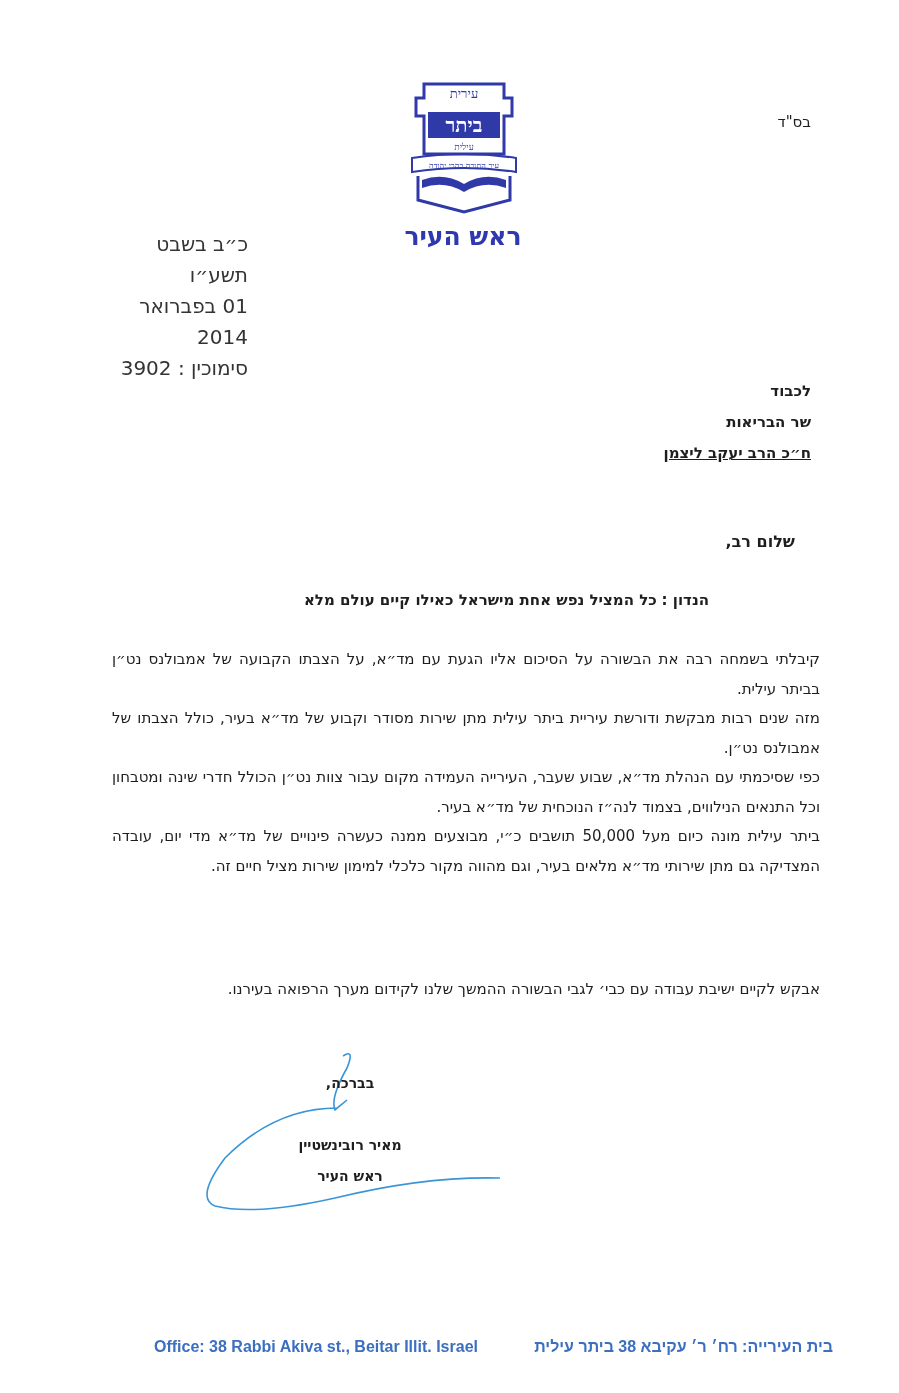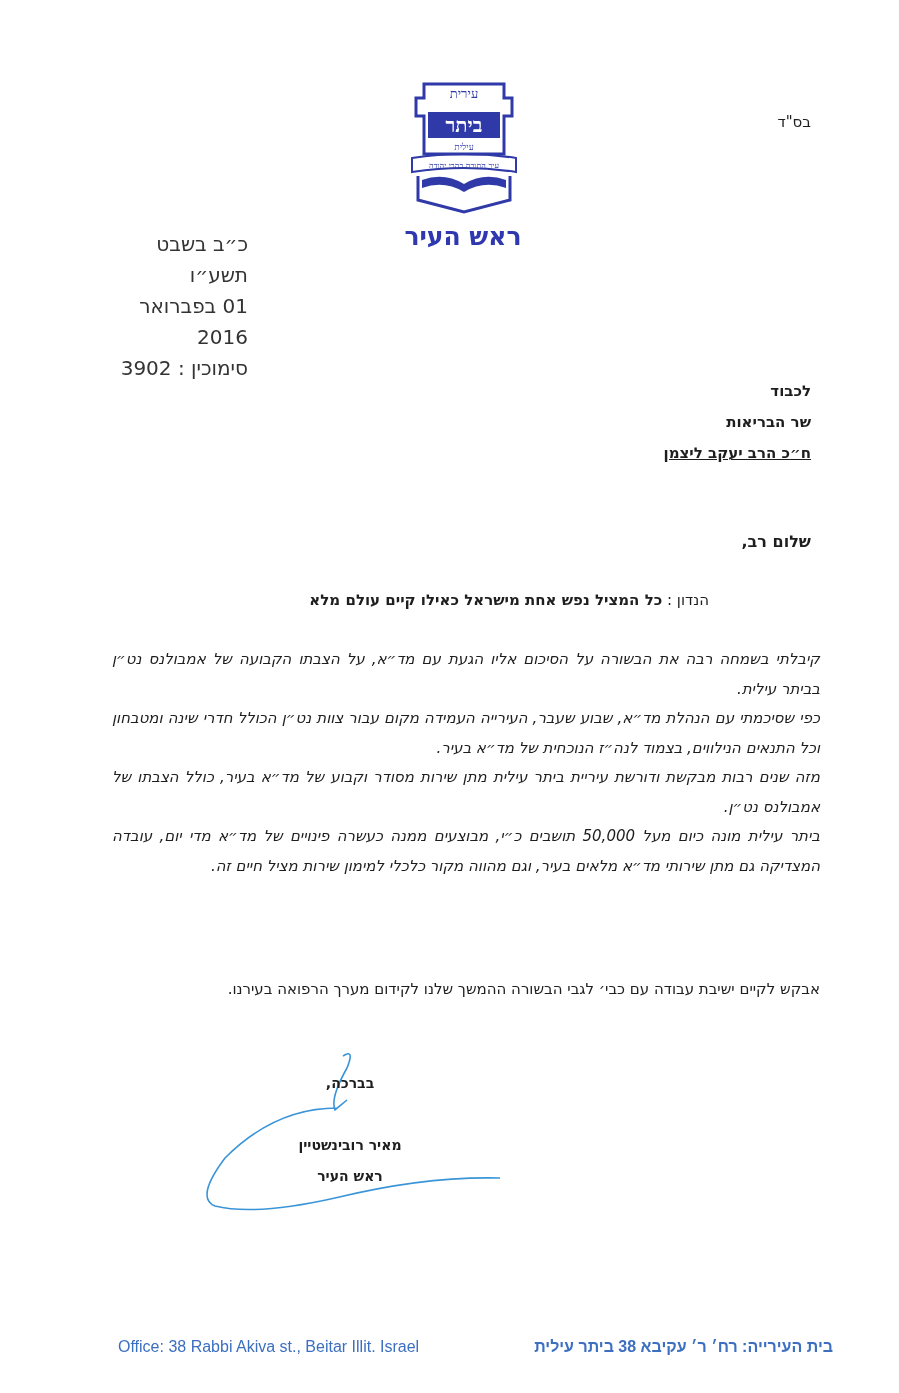--- a/index.html
+++ b/index.html
@@ -9,32 +9,32 @@
       color: #1e1e1e;
     }
     .abs { position: absolute; }
     .bsd { top: 113px; right: 88px; font-size: 15px; }
     .logo { top: 76px; left: 404px; width: 120px; height: 140px; }
     .logo-title { top: 222px; left: 398px; width: 130px; text-align: center;
       font-family: "DejaVu Sans", sans-serif; font-weight: bold; font-size: 25px; color: #3038b0; }
     .dates { top: 229px; left: 118px; width: 130px; text-align: right; font-size: 20px; line-height: 31px; color: #333; }
     .recipient { top: 376px; right: 88px; font-weight: bold; font-size: 15px; line-height: 31px; text-align: right; }
     .recipient .u { text-decoration: underline; }
-    .greeting { top: 532px; right: 88px; font-weight: bold; font-size: 16px; }
+    .greeting { top: 532px; right: 104px; font-weight: bold; font-size: 16px; }
     .subject { top: 591px; right: 190px; font-size: 15px; }
-    .subject .label { font-weight: normal; }
+    .subject .label { font-weight: bold; }
     .subject .title { font-weight: bold; }
     .body-text { top: 645px; left: 112px; width: 708px; font-size: 15px; line-height: 29.5px; text-align: justify; text-align-last: right; }
-    .body-text p { margin: 0; font-style: italic; }
+    .body-text p { margin: 0; }
     .closing { top: 980px; left: 112px; width: 708px; font-size: 15px; text-align: right; }
     .signoff { top: 1068px; left: 290px; width: 120px; text-align: center; font-weight: bold; font-size: 14px; line-height: 31px; }
     .signature { top: 1048px; left: 195px; width: 310px; height: 170px; }
     .footer { top: 1338px; left: 118px; width: 715px; display: flex; flex-direction: row; justify-content: space-between;
       font-family: "Liberation Sans", sans-serif; font-size: 16px; color: #3c6fc0; font-weight: bold; }
-    .footer .en { direction: ltr; font-weight: normal; font-size: 16px; }
+    .footer .en { direction: ltr; font-weight: bold; font-size: 16px; margin-left: 36px; }
   </style>
 </head>
 <body>
 
 <div class="abs bsd">בס"ד</div>
 
 <div class="abs logo">
   <svg width="120" height="140" viewBox="0 0 120 140">
     <g fill="none" stroke="#2f3aa8" stroke-width="3">
       <path d="M20 22 L20 8 L100 8 L100 22 L108 22 L108 40 L100 40 L100 78 L20 78 L20 40 L12 40 L12 22 Z"></path>
@@ -47,41 +47,41 @@
     <path d="M8 82 Q60 74 112 82 L112 96 Q60 88 8 96 Z" fill="none" stroke="#2f3aa8" stroke-width="2"></path>
     <text x="60" y="92" text-anchor="middle" fill="#2f3aa8" font-family="DejaVu Serif, serif" font-size="8">עיר התורה בהרי יהודה</text>
     <path d="M18 104 Q40 96 60 108 Q80 96 102 104 L102 112 Q80 104 60 116 Q40 104 18 112 Z" fill="#2f3aa8"></path>
   </svg>
 </div>
 
 <div class="abs logo-title">ראש העיר</div>
 
 <div class="abs dates">
   <div>כ״ב בשבט תשע״ו</div>
-  <div>01 בפברואר 2016</div>
+  <div>01 בפברואר 2014</div>
   <div>סימוכין : 3902</div>
 </div>
 
 <div class="abs recipient">
   <div>לכבוד</div>
   <div>שר הבריאות</div>
   <div class="u">ח״כ הרב יעקב ליצמן</div>
 </div>
 
 <div class="abs greeting">שלום רב,</div>
 
 <div class="abs subject">
   <span class="label">הנדון :</span>
   <span class="title">כל המציל נפש אחת מישראל כאילו קיים עולם מלא</span>
 </div>
 
 <div class="abs body-text">
   <p>קיבלתי בשמחה רבה את הבשורה על הסיכום אליו הגעת עם מד״א, על הצבתו הקבועה של אמבולנס נט״ן בביתר עילית.</p>
+  <p>מזה שנים רבות מבקשת ודורשת עיריית ביתר עילית מתן שירות מסודר וקבוע של מד״א בעיר, כולל הצבתו של אמבולנס נט״ן.</p>
   <p>כפי שסיכמתי עם הנהלת מד״א, שבוע שעבר, העירייה העמידה מקום עבור צוות נט״ן הכולל חדרי שינה ומטבחון וכל התנאים הנילווים, בצמוד לנה״ז הנוכחית של מד״א בעיר.</p>
-  <p>מזה שנים רבות מבקשת ודורשת עיריית ביתר עילית מתן שירות מסודר וקבוע של מד״א בעיר, כולל הצבתו של אמבולנס נט״ן.</p>
   <p>ביתר עילית מונה כיום מעל 50,000 תושבים כ״י, מבוצעים ממנה כעשרה פינויים של מד״א מדי יום, עובדה המצדיקה גם מתן שירותי מד״א מלאים בעיר, וגם מהווה מקור כלכלי למימון שירות מציל חיים זה.</p>
 </div>
 
 <div class="abs closing">אבקש לקיים ישיבת עבודה עם כבי׳ לגבי הבשורה ההמשך שלנו לקידום מערך הרפואה בעירנו.</div>
 
 <div class="abs signature">
   <svg width="310" height="170" viewBox="0 0 310 170">
     <path d="M148 8 Q160 0 152 20 Q135 50 140 62 L152 52 L142 60 Q80 60 30 110 Q0 150 20 158 Q60 168 140 150 Q230 128 305 130" fill="none" stroke="#3a95d8" stroke-width="1.6"></path>
   </svg>
 </div>

